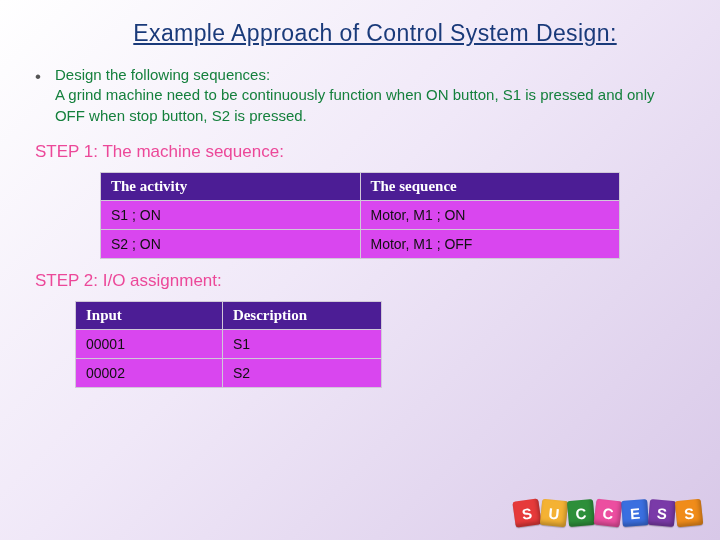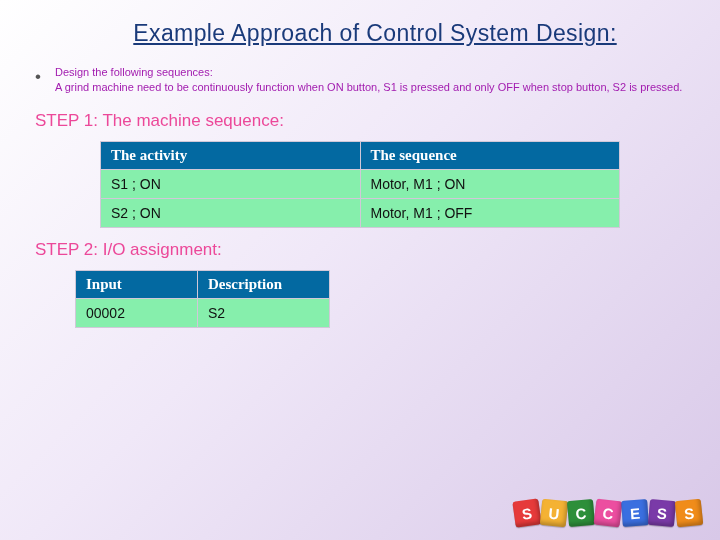--- a/index.html
+++ b/index.html
@@ -11,38 +11,38 @@
   }
   .slide { padding: 20px 35px 0 35px; border-radius: 8px; }
   .title {
     font-family: "Candara", "Trebuchet MS", sans-serif;
     text-align: center; color: #1a3a7a;
     text-decoration: underline; font-size: 23px; font-weight: 400;
     letter-spacing: .4px; margin-bottom: 18px; margin-left: 30px;
   }
   .bullet-row { display: flex; gap: 14px; margin-bottom: 16px; }
   .bullet-mark { color: #555; font-size: 17px; margin-top: 2px; }
-  .bullet-body { color: #a21caf; font-size: 11px; line-height: 1.35; }
+  .bullet-body { color: #15803d; font-size: 15px; line-height: 1.35; }
   .step-label { color: #ec4899; font-size: 17px; margin: 12px 0 10px 0; }
 
   table { border-collapse: collapse; table-layout: fixed; }
   th {
-    background: #0369a1; color: #fff; text-align: left;
+    background: #4c1d95; color: #fff; text-align: left;
     font-family: "Comic Sans MS", cursive; font-weight: bold;
     font-size: 15px; padding: 5px 10px; border: 1px solid #d0c8d8;
   }
   td {
-    background: #86efac; color: #111; font-size: 14px;
+    background: #d946ef; color: #111; font-size: 14px;
     padding: 6px 10px; border: 1px solid #d0c8d8;
   }
   .table-seq { margin-left: 65px; width: 520px; }
   .table-seq th, .table-seq td { width: 50%; }
 
   .io-row { display: flex; gap: 60px; margin-left: 40px; margin-top: 8px; }
-  .table-io { width: 255px; }
+  .table-io { width: 307px; }
   .table-io th:first-child, .table-io td:first-child { width: 48%; }
   .table-io th:last-child, .table-io td:last-child { width: 52%; }
 
   .blocks { position: absolute; right: 18px; bottom: 14px; display: flex; gap: 1px; }
   .block {
     width: 26px; height: 26px; border-radius: 3px;
     display: flex; align-items: center; justify-content: center;
     color: #fff; font-weight: bold; font-size: 15px;
     font-family: Arial, sans-serif;
     transform: rotate(var(--r,0deg));
@@ -92,20 +92,24 @@
   <div class="step-label">STEP 2: I/O assignment:</div>
 
   <div class="io-row">
     <table class="table-io">
       <tbody>
           <tr>
         <th>Input</th>
         <th>Description</th>
       </tr>
       <tr>
+        <td>00001</td>
+        <td>S1</td>
+      </tr>
+      <tr>
         <td>00002</td>
         <td>S2</td>
       </tr>
     </tbody>
       </table>
 
   </div>
 </div>
 
 <div class="blocks">

